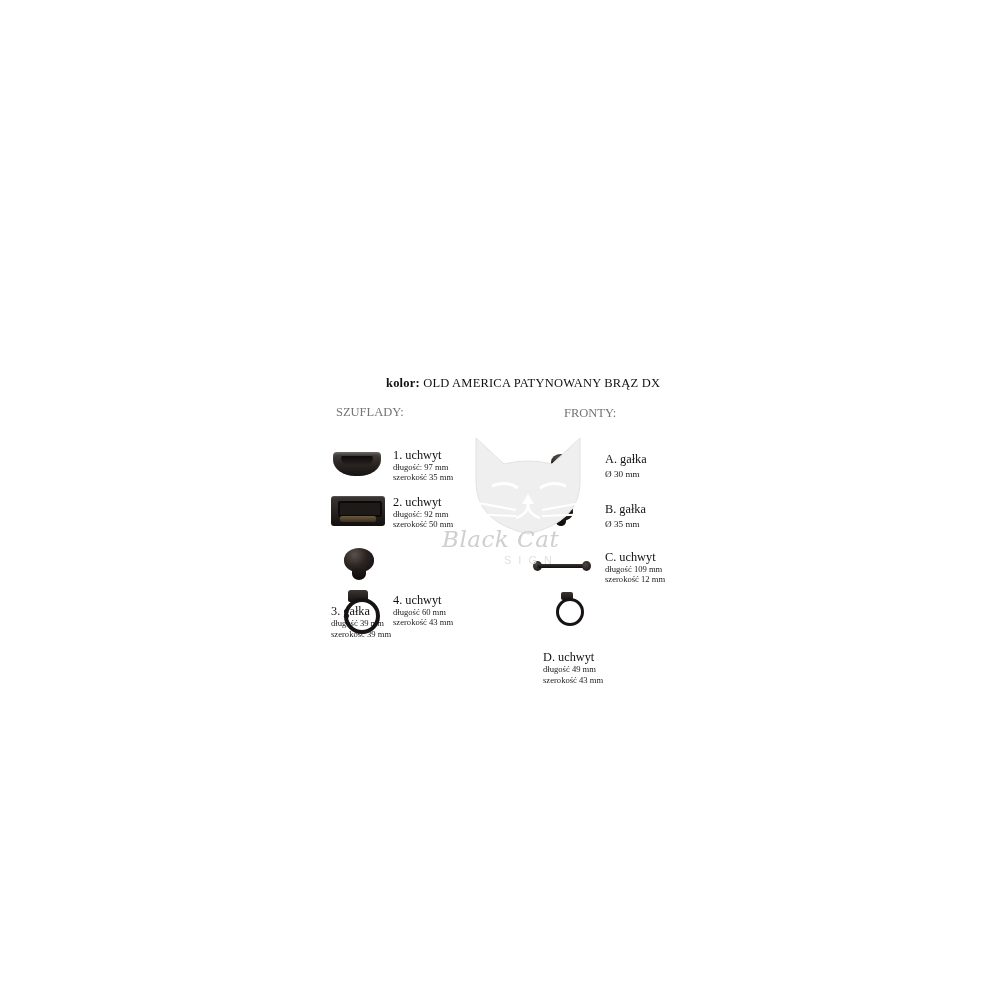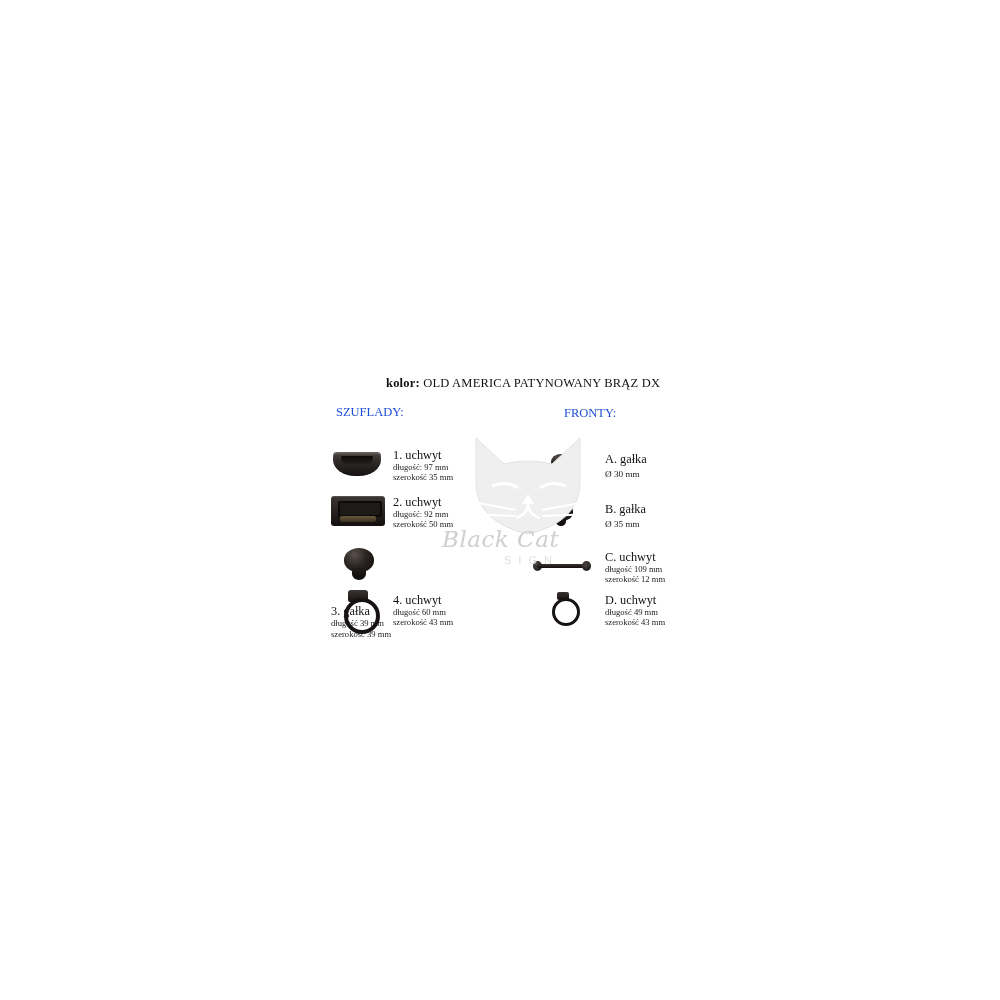--- a/index.html
+++ b/index.html
@@ -32,21 +32,21 @@
     color: #111;
   }
   .title .kolor {
     font-weight: bold;
   }
 
   
   .col-head {
     position: absolute;
     font-size: 12.5px;
-    color: #1d4ed8;
+    color: #737373;
     white-space: nowrap;
   }
   .col-head.left  { left: 336px; top: 405px; }
   .col-head.right { left: 564px; top: 406px; }
 
   
   .row {
     position: absolute;
     display: flex;
     align-items: center;
@@ -83,21 +83,21 @@
   
   #row-l1 { left: 327px; top: 443px; }
   #row-l2 { left: 327px; top: 490px; }
   #row-l3 { left: 327px; top: 542px; flex-direction: column; }
   #row-l4 { left: 327px; top: 588px; }
 
   
   #row-r1 { left: 533px; top: 444px; }
   #row-r2 { left: 533px; top: 494px; }
   #row-r3 { left: 533px; top: 545px; }
-  #row-r4 { left: 533px; top: 588px; }
+  #row-r4 { left: 533px; top: 588px; flex-direction: column; }
 
   #row-r1 .texts, #row-r2 .texts { margin-left: 10px; }
   #row-r3 .texts, #row-r4 .texts { margin-left: 10px; }
 
   
   .cup-handle {
     position: absolute;
     left: 6px; top: 9px;
     width: 48px; height: 24px;
     background: linear-gradient(180deg,#4a4340 0%, #2d2826 42%, #171312 100%);

